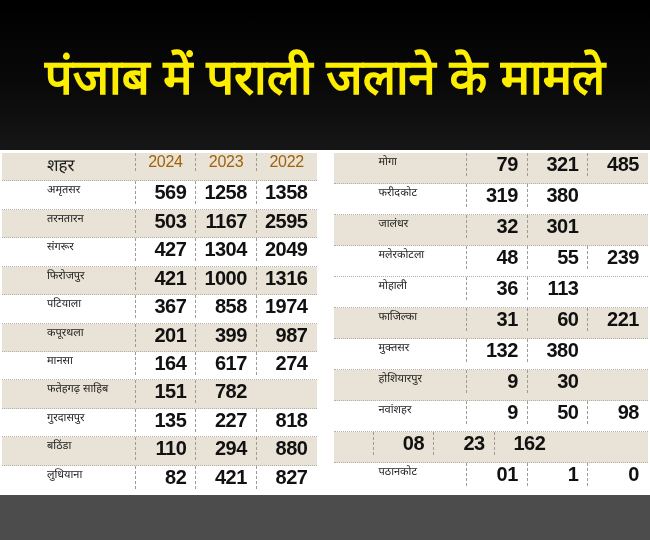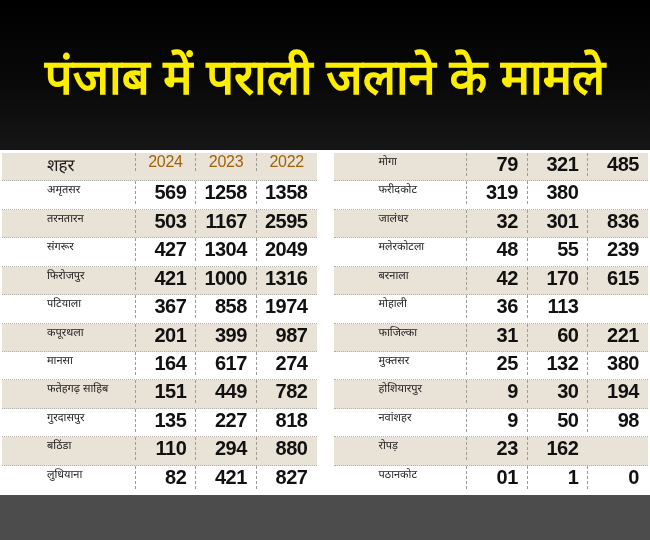--- a/index.html
+++ b/index.html
@@ -144,21 +144,20 @@
         </div>
         <div class="row">
           <div class="cell city">मानसा</div>
           <div class="cell num">164</div>
           <div class="cell num">617</div>
           <div class="cell num">274</div>
         </div>
         <div class="row beige">
           <div class="cell city">फतेहगढ़ साहिब</div>
           <div class="cell num">151</div>
-          <div class="cell num">449</div>
           <div class="cell num">782</div>
         </div>
         <div class="row">
           <div class="cell city">गुरदासपुर</div>
           <div class="cell num">135</div>
           <div class="cell num">227</div>
           <div class="cell num">818</div>
         </div>
         <div class="row beige">
           <div class="cell city">बठिंडा</div>
@@ -182,65 +181,56 @@
         </div>
         <div class="row">
           <div class="cell city">फरीदकोट</div>
           <div class="cell num">319</div>
           <div class="cell num">380</div>
         </div>
         <div class="row beige">
           <div class="cell city">जालंधर</div>
           <div class="cell num">32</div>
           <div class="cell num">301</div>
-          <div class="cell num">836</div>
         </div>
         <div class="row">
           <div class="cell city">मलेरकोटला</div>
           <div class="cell num">48</div>
           <div class="cell num">55</div>
           <div class="cell num">239</div>
         </div>
-        <div class="row beige">
-          <div class="cell city">बरनाला</div>
-          <div class="cell num">42</div>
-          <div class="cell num">170</div>
-          <div class="cell num">615</div>
-        </div>
         <div class="row">
           <div class="cell city">मोहाली</div>
           <div class="cell num">36</div>
           <div class="cell num">113</div>
         </div>
         <div class="row beige">
           <div class="cell city">फाजिल्का</div>
           <div class="cell num">31</div>
           <div class="cell num">60</div>
           <div class="cell num">221</div>
         </div>
         <div class="row">
           <div class="cell city">मुक्तसर</div>
-          <div class="cell num">25</div>
           <div class="cell num">132</div>
           <div class="cell num">380</div>
         </div>
         <div class="row beige">
           <div class="cell city">होशियारपुर</div>
           <div class="cell num">9</div>
           <div class="cell num">30</div>
-          <div class="cell num">194</div>
         </div>
         <div class="row">
           <div class="cell city">नवांशहर</div>
           <div class="cell num">9</div>
           <div class="cell num">50</div>
           <div class="cell num">98</div>
         </div>
         <div class="row beige">
-          <div class="cell city">रोपड़</div>
+          <div class="cell num">08</div>
           <div class="cell num">23</div>
           <div class="cell num">162</div>
         </div>
         <div class="row">
           <div class="cell city">पठानकोट</div>
           <div class="cell num">01</div>
           <div class="cell num">1</div>
           <div class="cell num">0</div>
         </div>
       </div>

